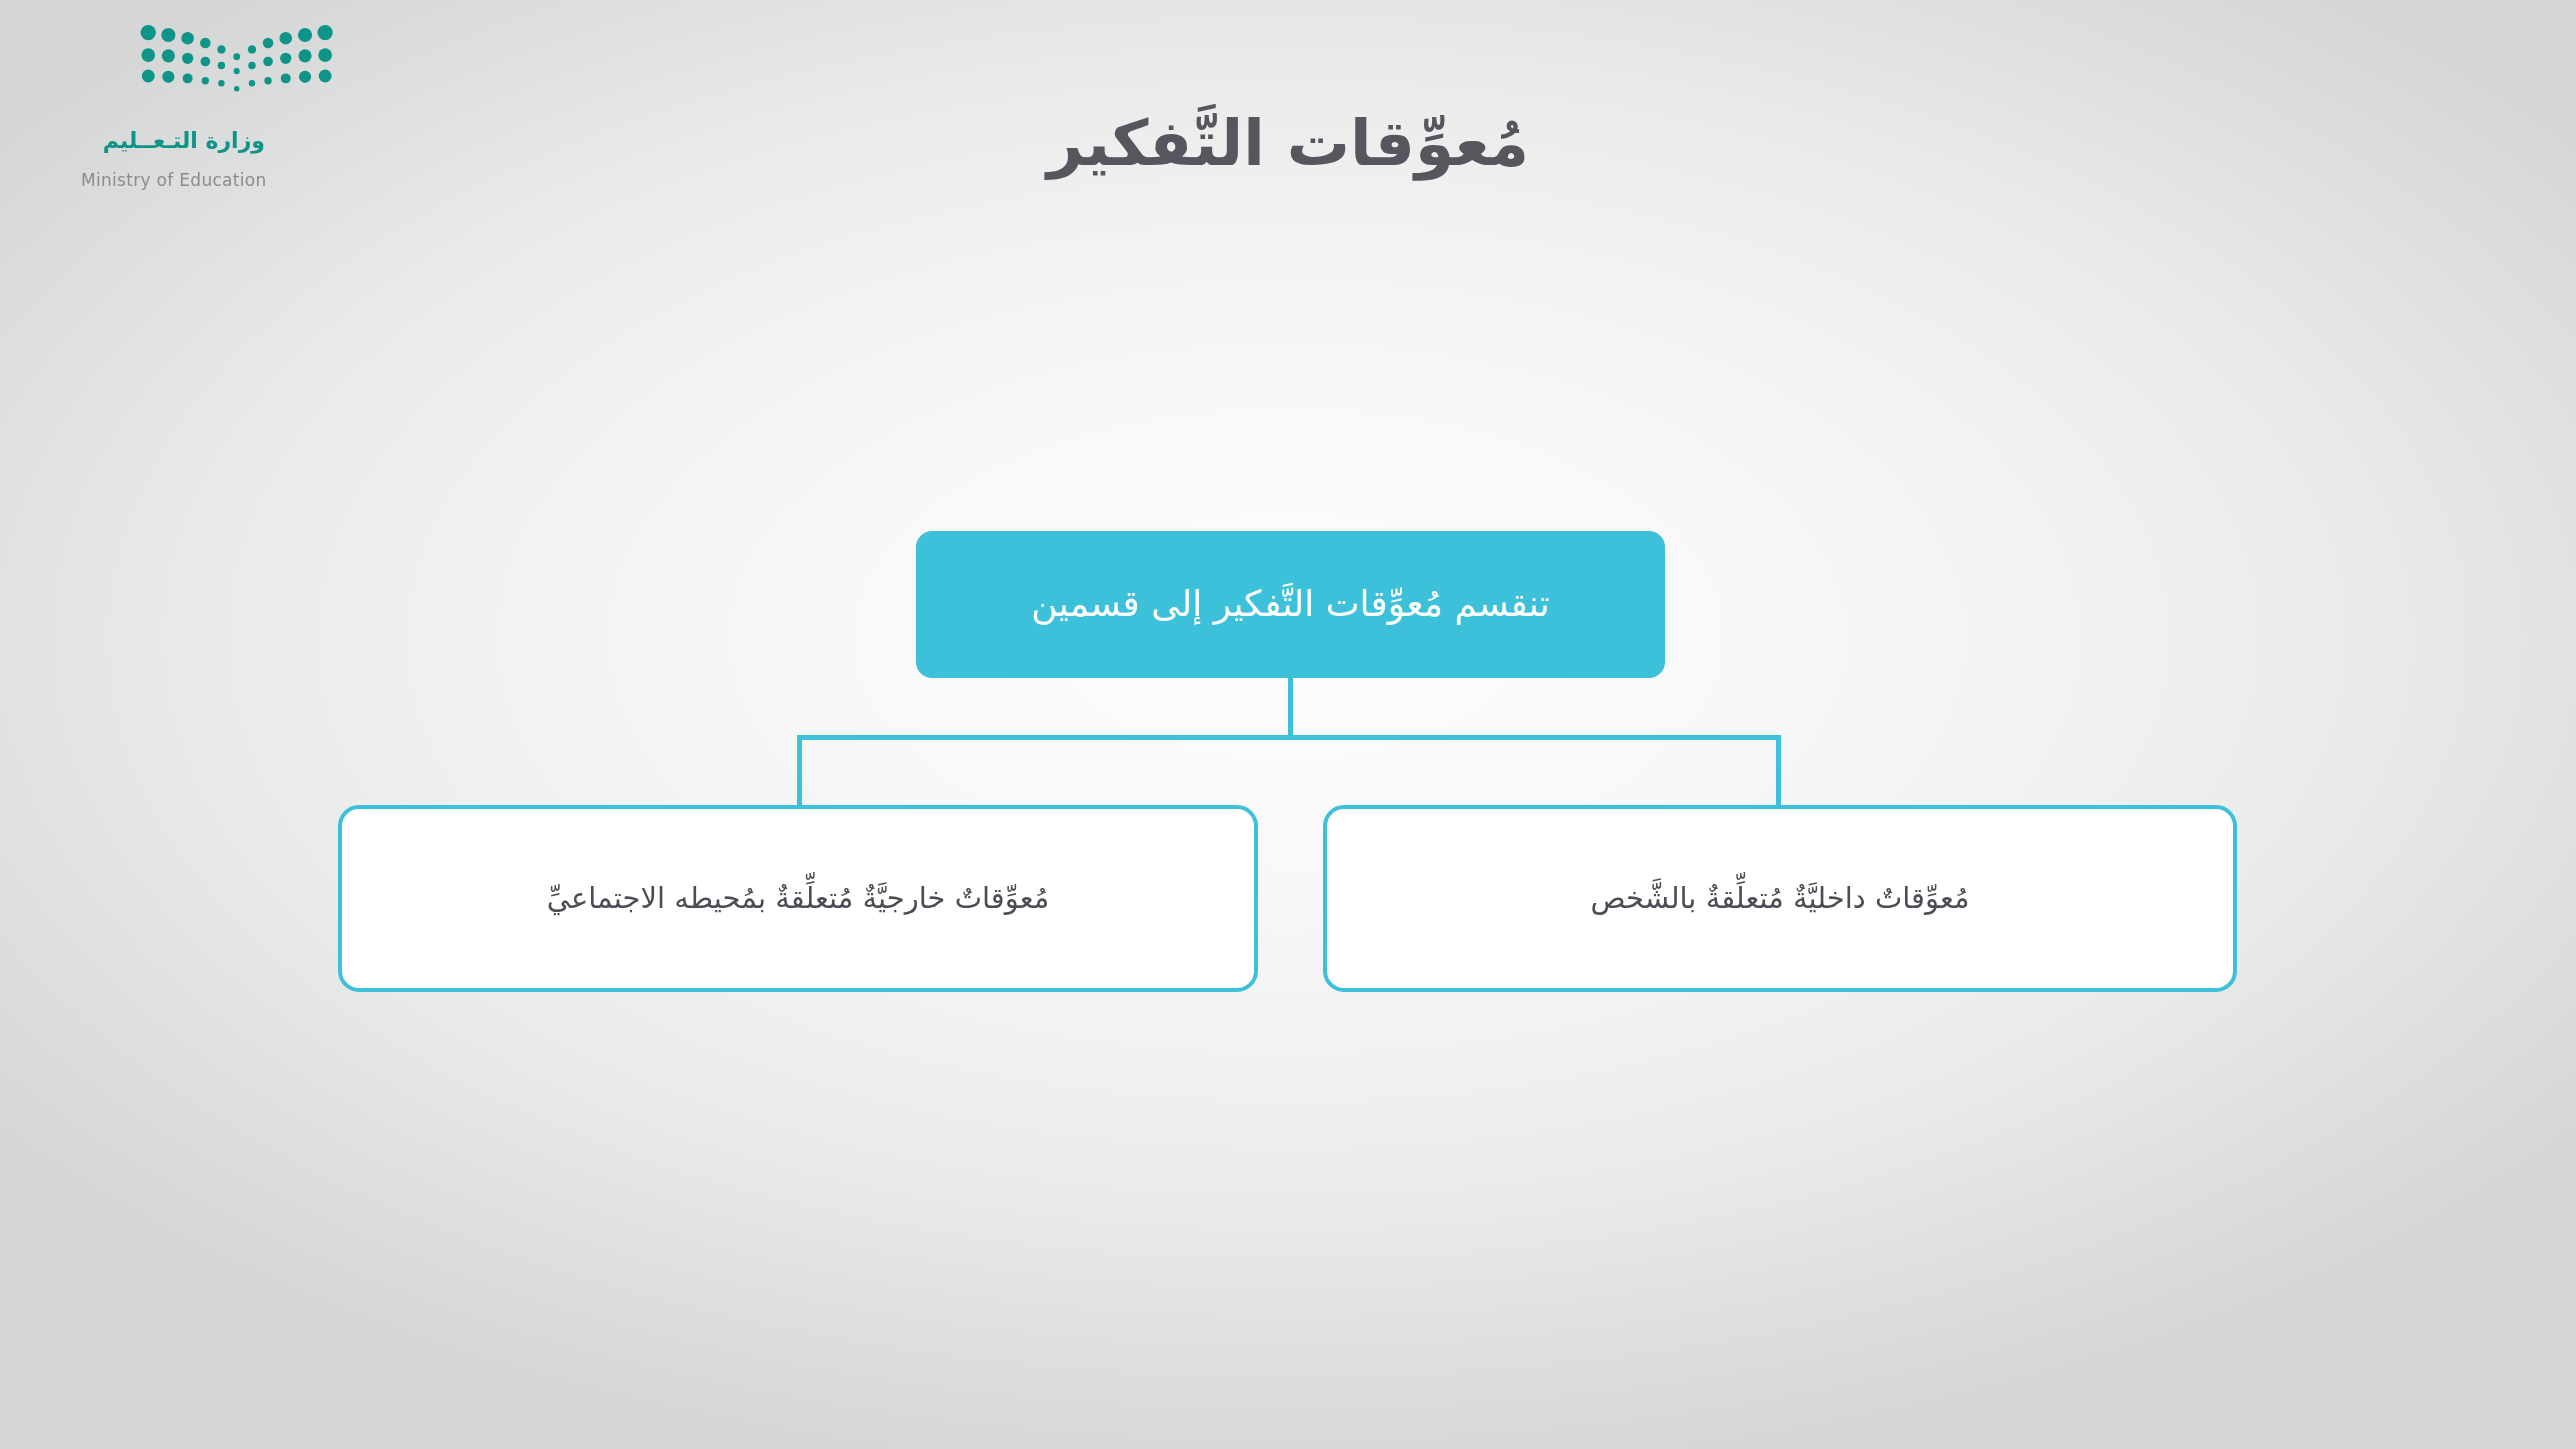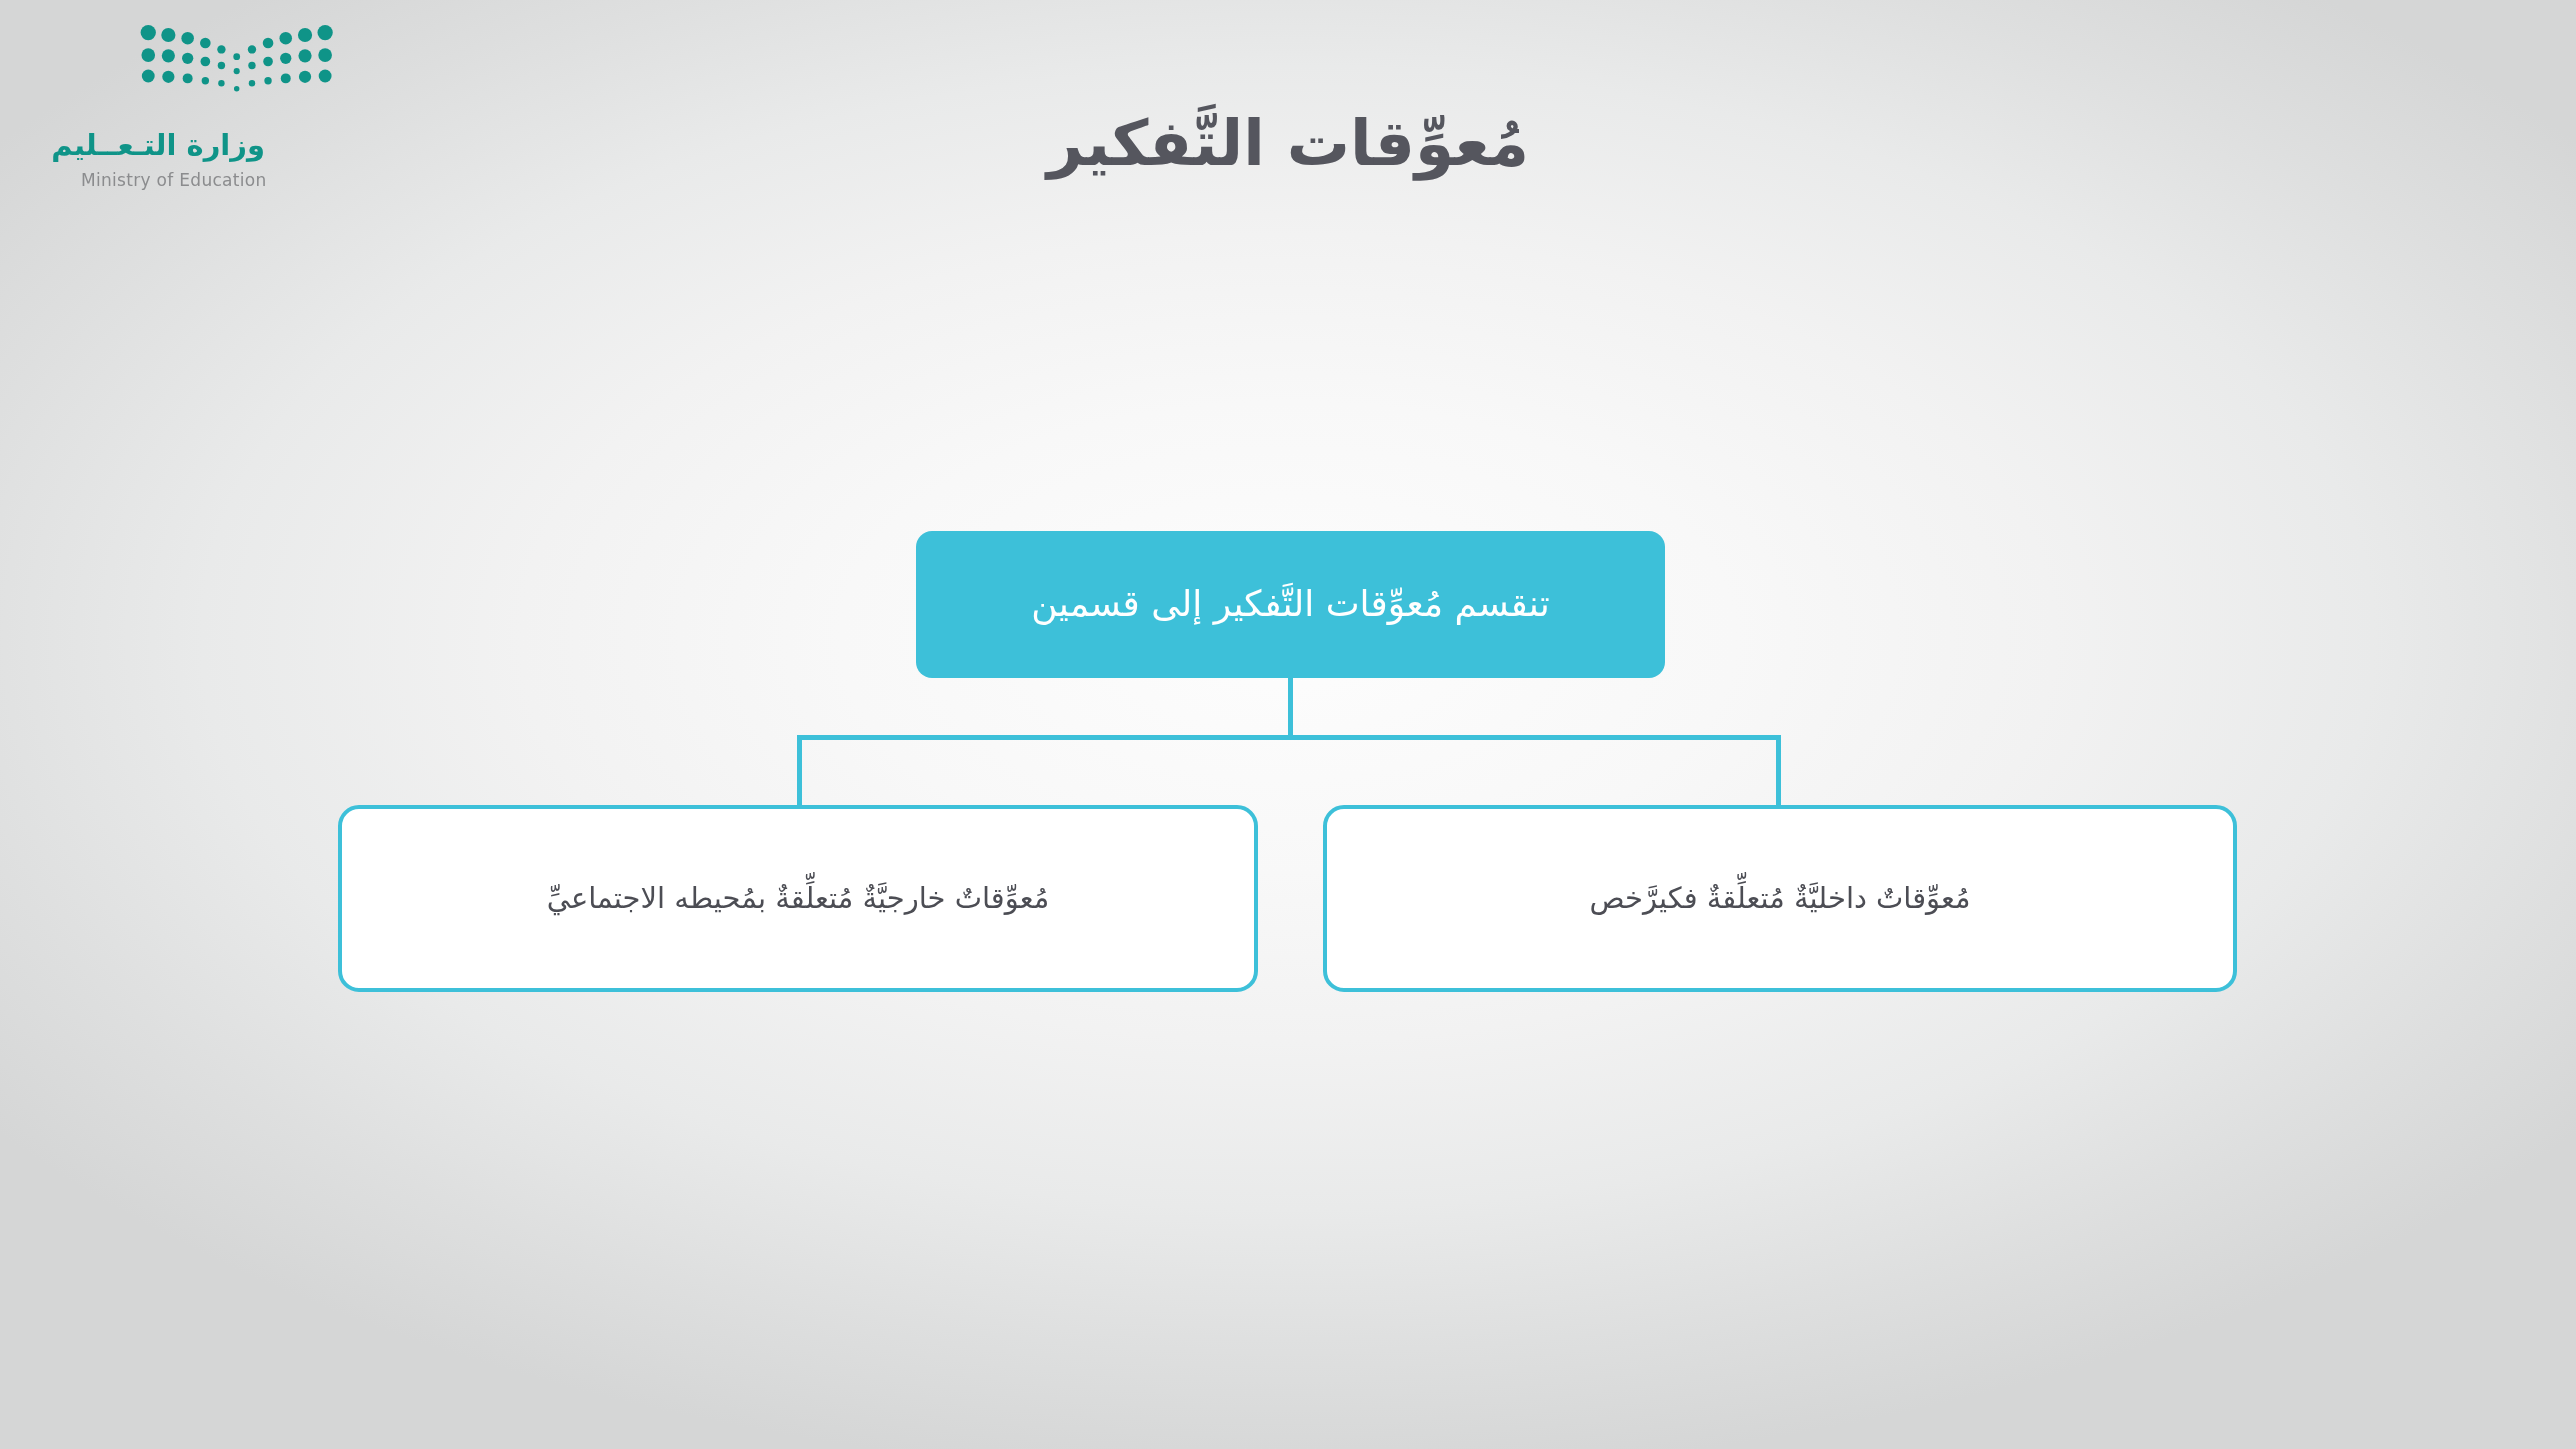--- a/index.html
+++ b/index.html
@@ -215,36 +215,36 @@
         <circle cx="209" cy="17" r="8.8"></circle>
         <circle cx="209" cy="43" r="8.2"></circle>
         <circle cx="209" cy="69" r="7.6"></circle>
 
         <circle cx="234" cy="14" r="9.5"></circle>
         <circle cx="234" cy="42" r="8.5"></circle>
         <circle cx="234" cy="68" r="8"></circle>
       </g>
     </svg>
 
-    <div class="logo-wordmark-ar" style="color:#0f9488; font-size:29px; font-weight:700; direction:rtl; text-align:right; white-space:nowrap; letter-spacing:0.8px;">وزارة التـعــليم</div>
+    <div class="logo-wordmark-ar" style="color:#0f9488; font-size:22px; font-weight:700; direction:rtl; text-align:right; white-space:nowrap; letter-spacing:0.8px;">وزارة التـعــليم</div>
 
     <div class="logo-wordmark-en">Ministry of Education</div>
   </div>
 
   <h1 class="page-title">مُعوِّقات التَّفكير</h1>
 
   <div class="diagram">
 
     <div class="node node-root">تنقسم مُعوِّقات التَّفكير إلى قسمين</div>
 
     <div class="conn conn-stem"></div>
     <div class="conn conn-bar"></div>
     <div class="conn conn-drop-left"></div>
     <div class="conn conn-drop-right"></div>
 
     <div class="node node-leaf node-leaf-external">مُعوِّقاتٌ خارجيَّةٌ مُتعلِّقةٌ بمُحيطه الاجتماعيِّ</div>
 
-    <div class="node node-leaf node-leaf-internal">مُعوِّقاتٌ داخليَّةٌ مُتعلِّقةٌ فكيرَّخص</div>
+    <div class="node node-leaf node-leaf-internal">مُعوِّقاتٌ داخليَّةٌ مُتعلِّقةٌ بالشَّخص</div>
 
   </div>
 
 </div>
 
 
 </body></html>

